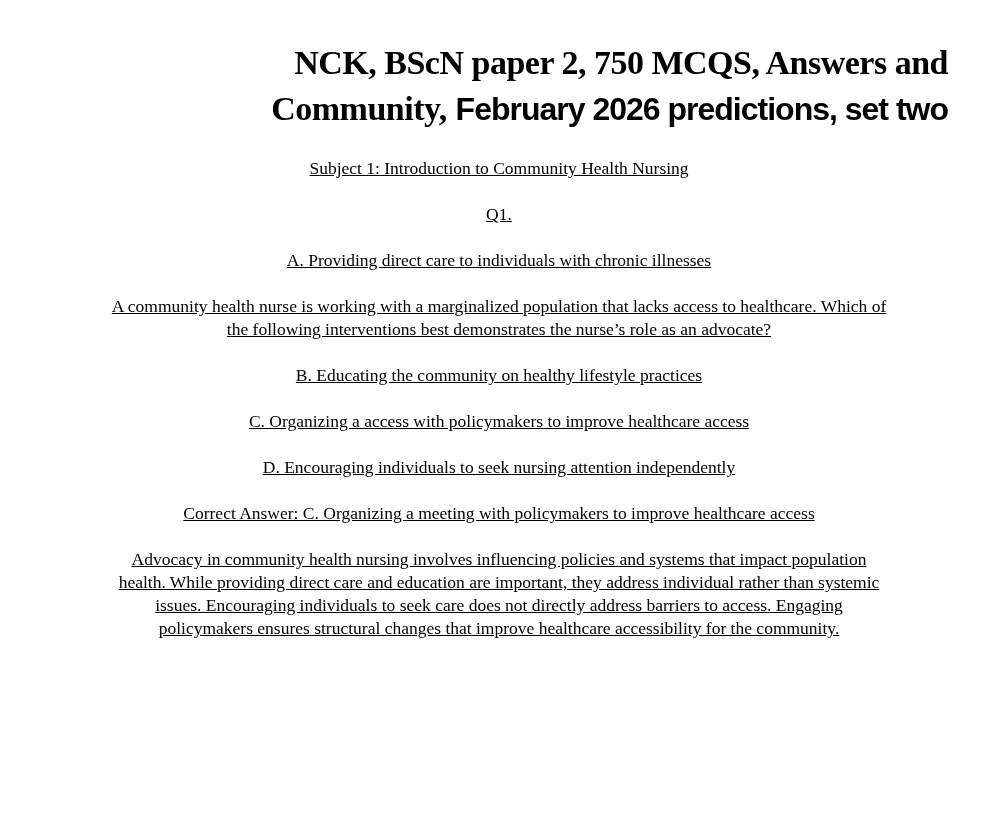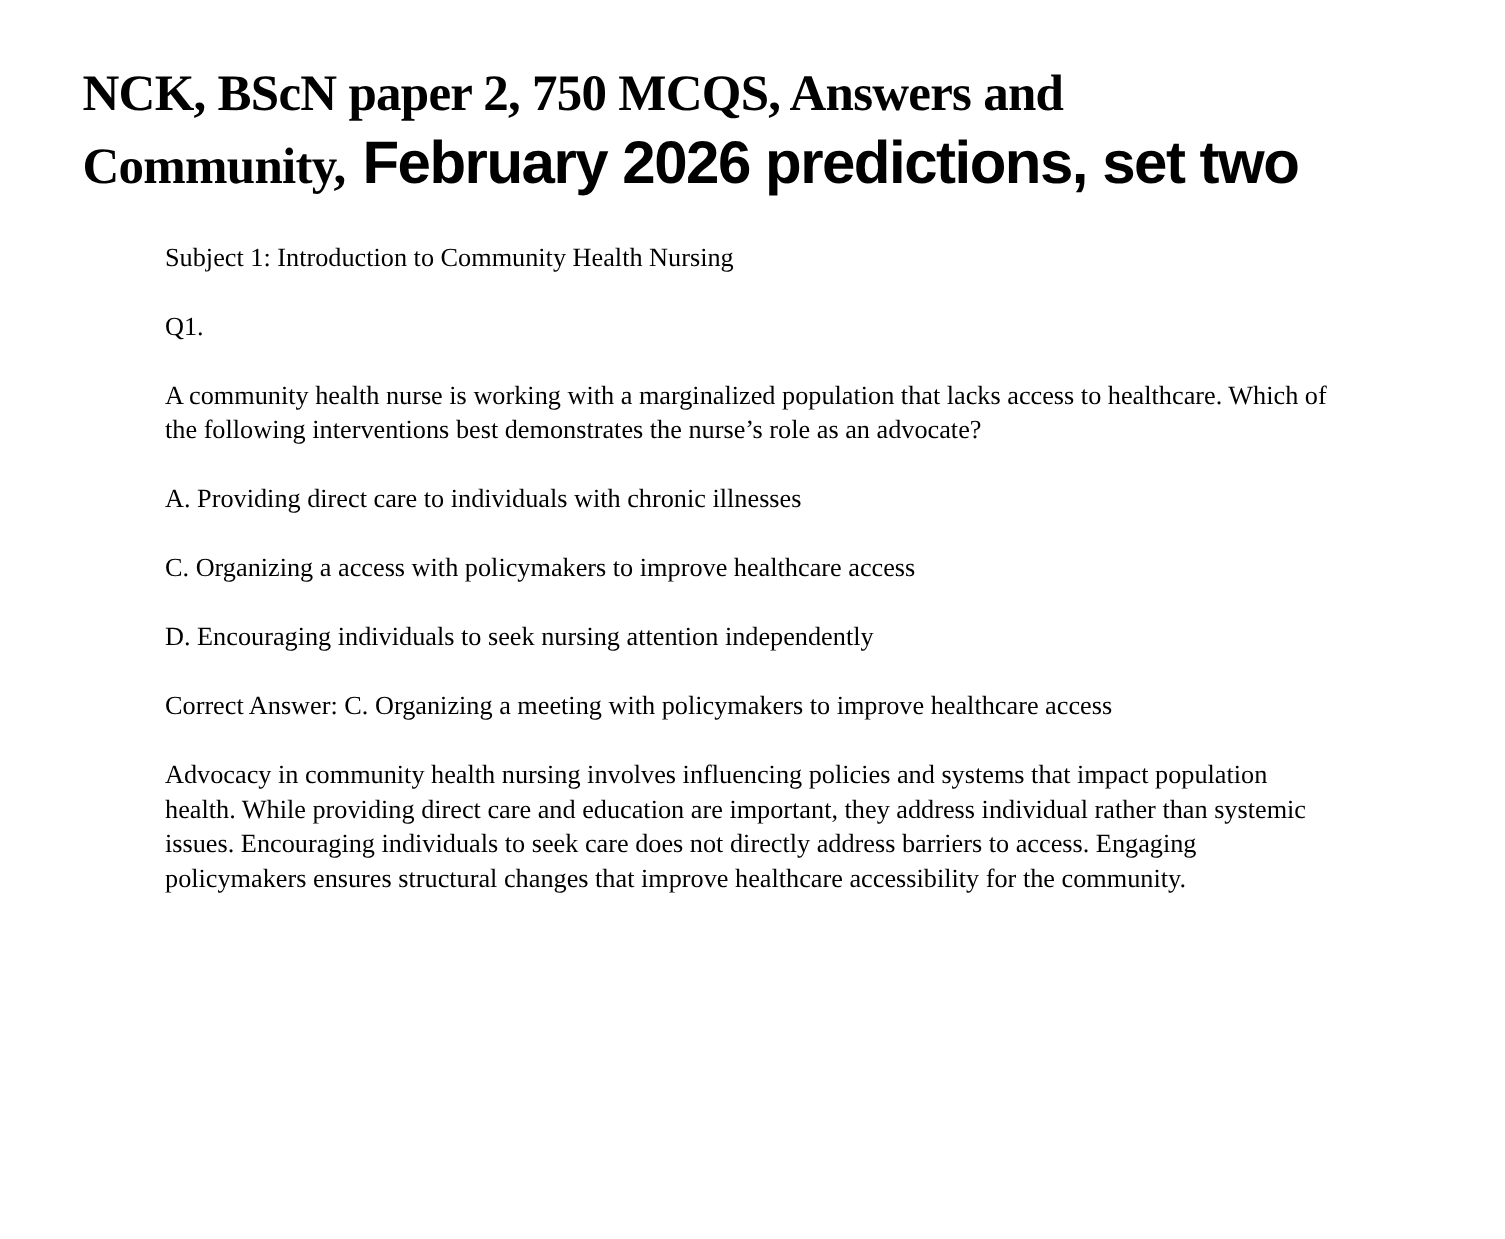--- a/index.html
+++ b/index.html
@@ -14,46 +14,47 @@
     overflow: hidden;
     font-family: "Liberation Serif", serif;
   }
   .page {
     width: 1003px;
     height: 826px;
     background: #ffffff;
   }
   .doc-title {
     margin: 40px 55px 0 55px;
-    text-align: left;
+    text-align: right;
     font-family: "Liberation Serif", serif;
     font-weight: 700;
     font-size: 34px;
     line-height: 46px;
     color: #000000;
     letter-spacing: -0.5px;
   }
   .t-line {
     display: block;
     white-space: nowrap;
   }
   .title-sans {
     font-family: "Liberation Sans", sans-serif;
-    font-size: 40px;
+    font-size: 32px;
     letter-spacing: -1px;
     margin-left: 0.28em;
   }
   .content {
     margin: 25px 0 0 110px;
     width: 778px;
     font-family: "Liberation Serif", serif;
     font-size: 17.5px;
     line-height: 23px;
     color: #000000;
-    text-align: left;
+    text-align: center;
+    text-decoration: underline;
   }
   .content p {
     margin: 0 0 23px 0;
     padding: 0;
   }
 </style>
 </head>
 <body>
 
 <div class="page">
@@ -62,24 +63,25 @@
     <span class="t-line">NCK, BScN paper 2, 750 MCQS, Answers and</span>
     <span class="t-line"><span>Community,</span><span class="title-sans">February 2026 predictions, set two</span></span>
   </h1>
 
   <div class="content">
 
     <p>Subject 1: Introduction to Community Health Nursing</p>
 
     <p>Q1.</p>
 
+    <p>A. Providing direct care to individuals with chronic illnesses</p>
+
     <p>A community health nurse is working with a marginalized population that lacks access to healthcare. Which of the following interventions best demonstrates the nurse’s role as an advocate?</p>
 
-    <p>A. Providing direct care to individuals with chronic illnesses</p>
-
+    <p>B. Educating the community on healthy lifestyle practices</p>
 
     <p>C. Organizing a access with policymakers to improve healthcare access</p>
 
     <p>D. Encouraging individuals to seek nursing attention independently</p>
 
     <p>Correct Answer: C. Organizing a meeting with policymakers to improve healthcare access</p>
 
 
     <p>Advocacy in community health nursing involves influencing policies and systems that impact population health. While providing direct care and education are important, they address individual rather than systemic issues. Encouraging individuals to seek care does not directly address barriers to access. Engaging policymakers ensures structural changes that improve healthcare accessibility for the community.</p>
 

